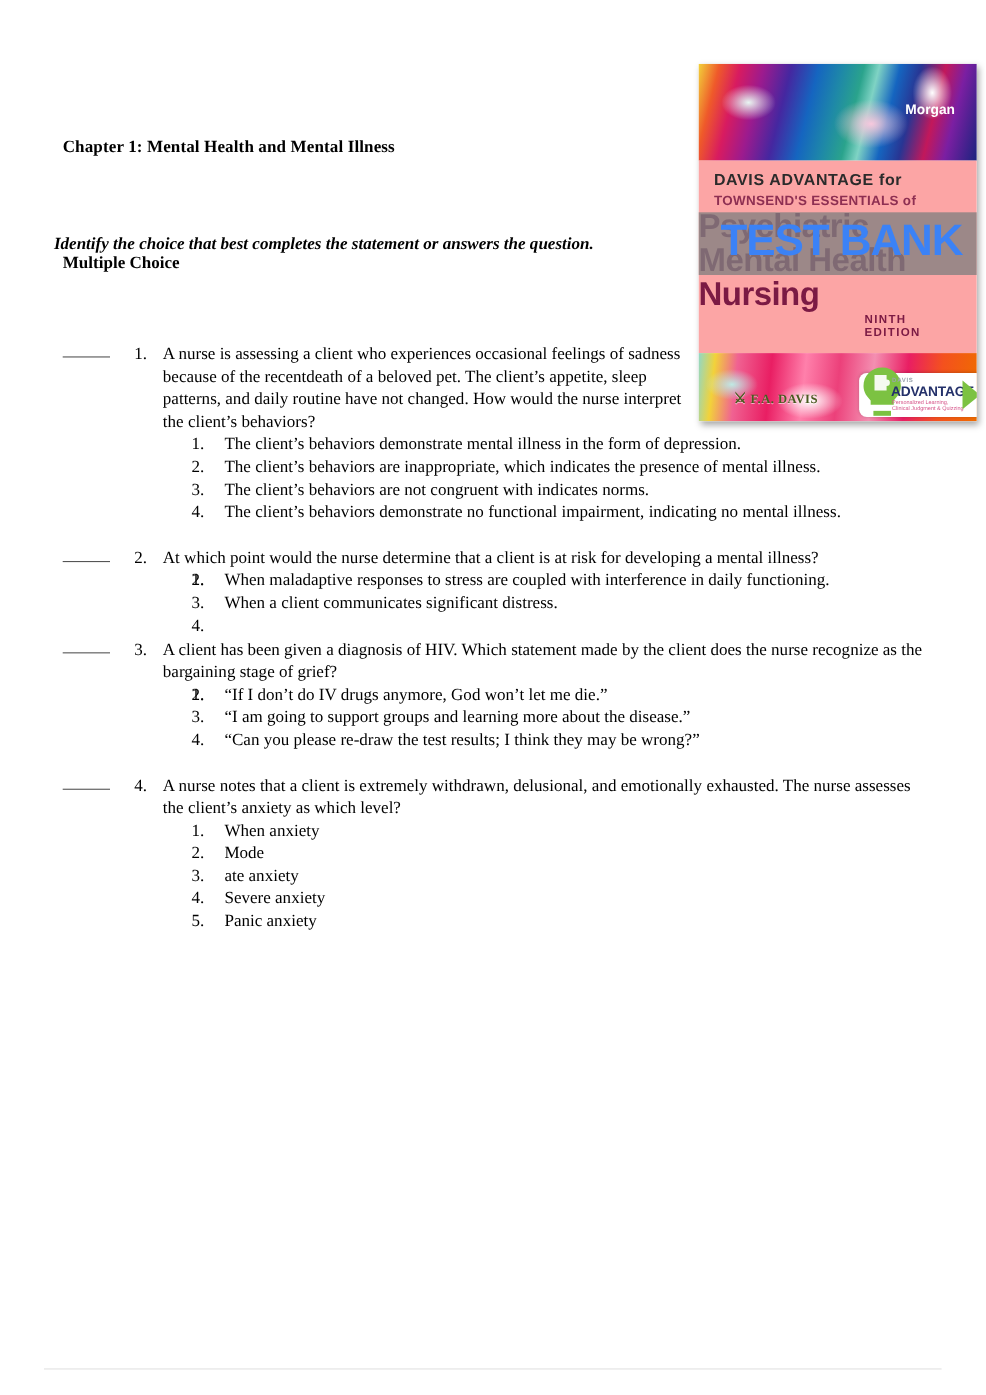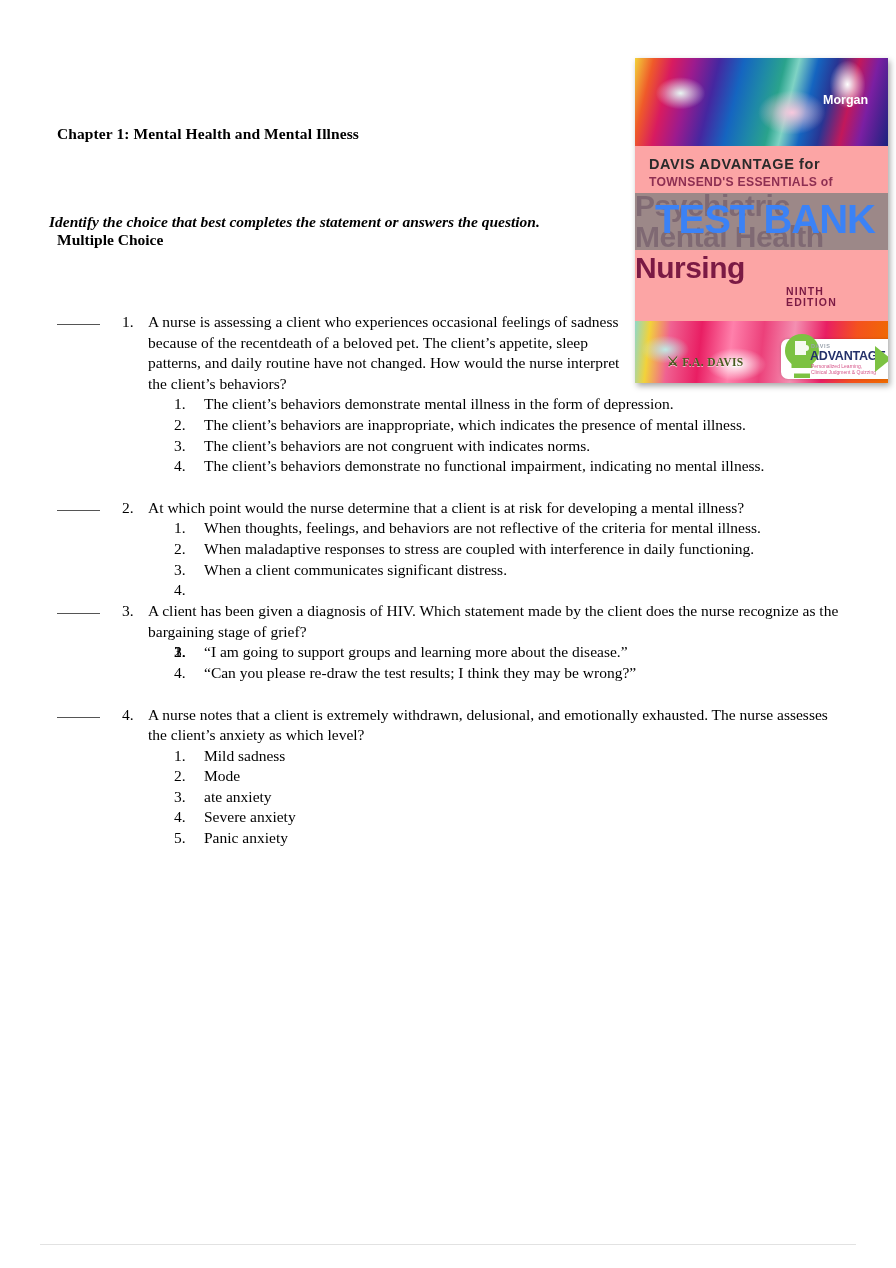--- a/index.html
+++ b/index.html
@@ -333,47 +333,47 @@
           <li class="opt"><span class="onum">4.</span><span>The client’s behaviors demonstrate no functional impairment, indicating no mental illness.</span></li>
         </ul>
       </div>
       <div class="q-block">
         <div class="q-row">
           <div class="blank"></div>
           <div class="q-num">2.</div>
           <div class="q-stem">At which point would the nurse determine that a client is at risk for developing a mental illness?</div>
         </div>
         <ul class="opts" style="margin-left: 148px;">
-          <li class="opt"><span class="onum">1.</span><span>When thoughts, feelings, and behaviors are not reflective of the criteria for mental illness.</span></li>
+          <li class="opt"><span class="onum">1.</span></li>
           <li class="opt"><span class="onum">2.</span><span>When maladaptive responses to stress are coupled with interference in daily functioning.</span></li>
           <li class="opt"><span class="onum">3.</span><span>When a client communicates significant distress.</span></li>
           <li class="opt"><span class="onum">4.</span></li>
         </ul>
       </div>
       <div class="q-block">
         <div class="q-row">
           <div class="blank"></div>
           <div class="q-num">3.</div>
           <div class="q-stem">A client has been given a diagnosis of HIV. Which statement made by the client does the nurse recognize as the bargaining stage of grief?</div>
         </div>
         <ul class="opts" style="margin-left: 148px;">
           <li class="opt"><span class="onum">1.</span></li>
-          <li class="opt"><span class="onum">2.</span></li>
+          <li class="opt"><span class="onum">2.</span><span>“If I don’t do IV drugs anymore, God won’t let me die.”</span></li>
           <li class="opt"><span class="onum">3.</span><span>“I am going to support groups and learning more about the disease.”</span></li>
           <li class="opt"><span class="onum">4.</span><span>“Can you please re-draw the test results; I think they may be wrong?”</span></li>
         </ul>
       </div>
       <div class="q-block">
         <div class="q-row">
           <div class="blank"></div>
           <div class="q-num">4.</div>
           <div class="q-stem">A nurse notes that a client is extremely withdrawn, delusional, and emotionally exhausted. The nurse assesses the client’s anxiety as which level?</div>
         </div>
         <ul class="opts" style="margin-left: 148px;">
-          <li class="opt"><span class="onum">1.</span><span>Mild sadness</span></li>
+          <li class="opt"><span class="onum">1.</span><span>When anxiety</span></li>
           <li class="opt"><span class="onum">2.</span><span>Mode</span></li>
           <li class="opt"><span class="onum">3.</span><span>ate anxiety</span></li>
           <li class="opt"><span class="onum">4.</span><span>Severe anxiety</span></li>
           <li class="opt"><span class="onum">5.</span><span>Panic anxiety</span></li>
         </ul>
       </div>
     </div>
 
   <div class="footer-rule"></div>
 </div>

